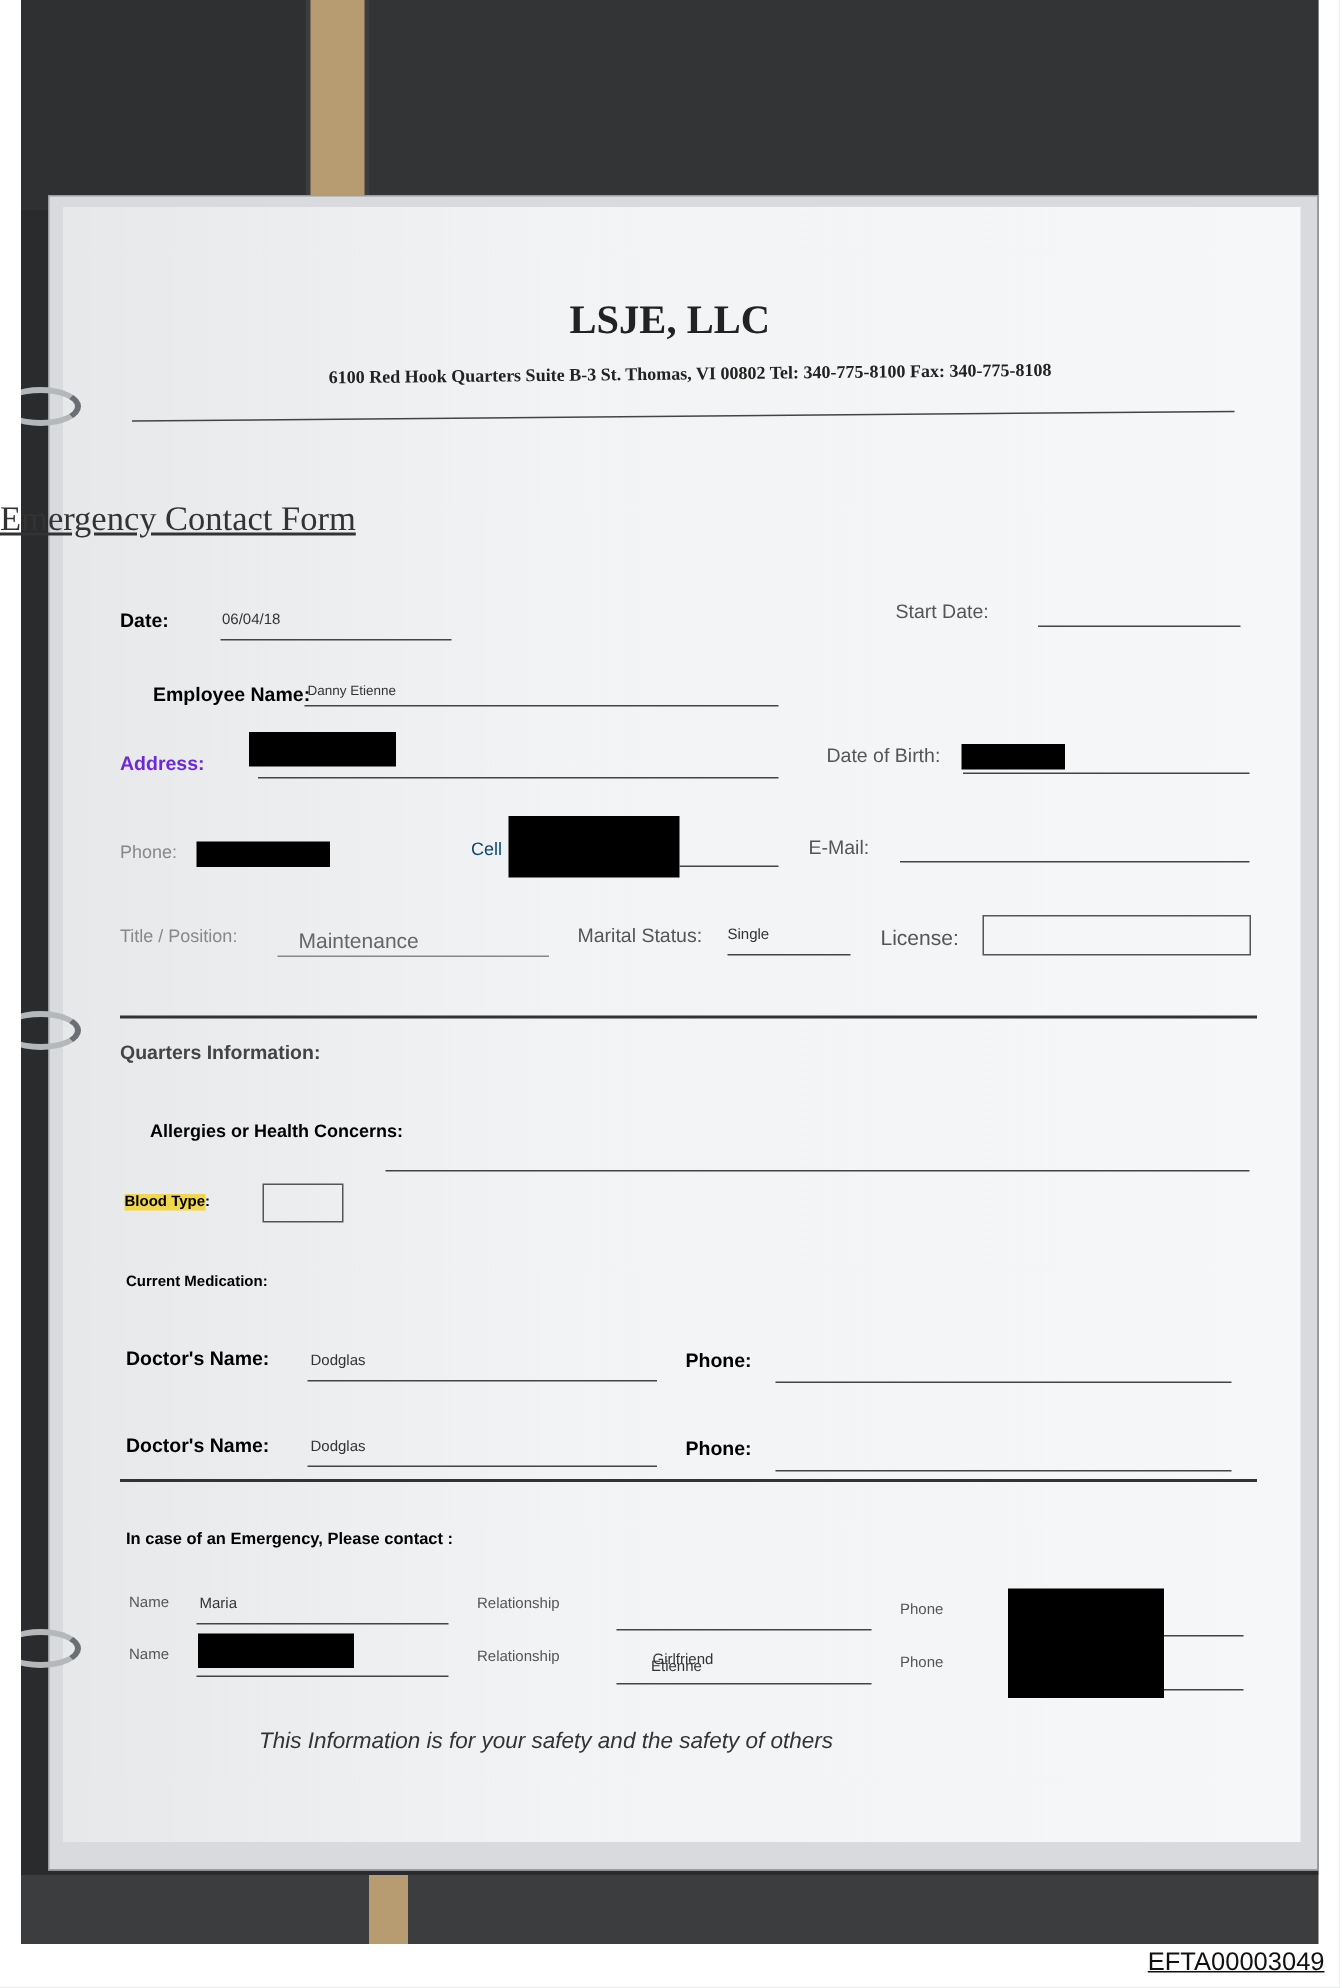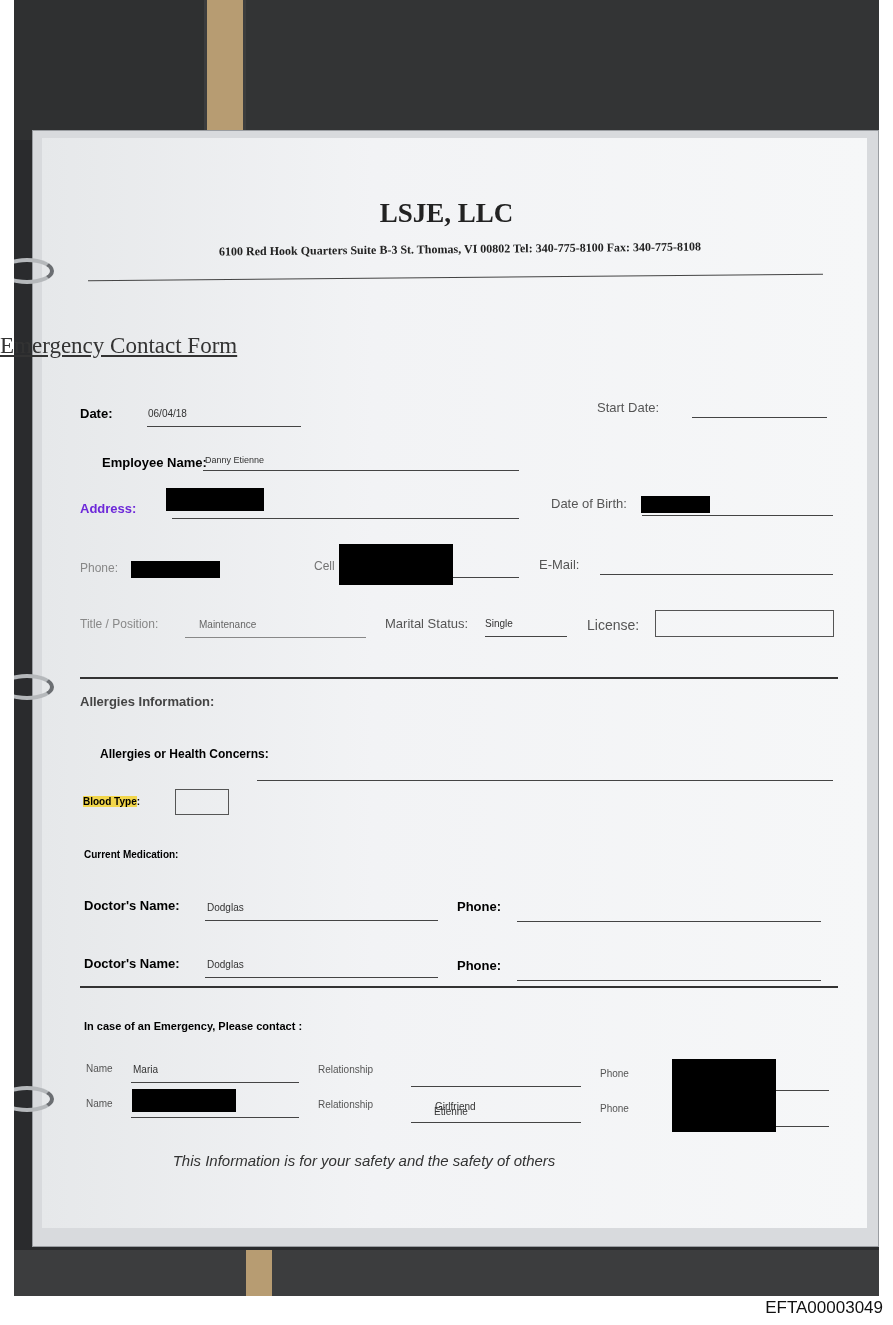--- a/index.html
+++ b/index.html
@@ -13,21 +13,21 @@
   .ring{position:absolute;width:46px;height:18px;border:4px solid #b5b8bb;border-radius:50%;border-right-color:#6b6e72;}
   .abs{position:absolute;}
   .serif{font-family:"Liberation Serif",serif;color:#222;}
   .lbl{font-weight:bold;color:#000000;font-size:13px;}
   .lbl-light{color:#555;font-size:13px;}
   .val{font-size:10px;color:#333;}
   .uline{position:absolute;height:1px;background:#444;}
   .redact{position:absolute;background:#000;}
   .box{position:absolute;border:1px solid #555;background:transparent;}
   .hl{background:#f2d64b;}
-  .footer-id{position:absolute;right:10px;top:1298px;font-size:17px;color:#111;}
+  .footer-id{position:absolute;right:10px;top:1298px;font-size:17px;color:#111;text-decoration:underline;}
 </style>
 </head>
 <body>
 
 <div class="photo">
   <div class="plank" style="left:0;top:0;width:190px;height:140px;"></div>
   <div class="wood" style="left:193px;top:0;width:36px;height:140px;"></div>
   <div class="plank" style="left:232px;top:0;width:633px;height:140px;background:#333435;"></div>
   <div class="wood" style="left:232px;top:1245px;width:26px;height:51px;"></div>
   <div class="binder"></div>
@@ -58,38 +58,38 @@
 
 <div class="abs lbl" style="left:80px;top:501px;color:#6d28d9;text-align:center;">Address:</div>
 <div class="redact" style="left:166px;top:488px;width:98px;height:23px;"></div>
 <div class="uline" style="left:172px;top:518px;width:347px;"></div>
 <div class="abs lbl-light" style="left:551px;top:496px;">Date of Birth:</div>
 <div class="redact" style="left:641px;top:496px;width:69px;height:17px;"></div>
 <div class="uline" style="left:642px;top:515px;width:191px;"></div>
 
 <div class="abs lbl-light" style="left:80px;top:561px;color:#888;font-size:12px;">Phone:</div>
 <div class="redact" style="left:131px;top:561px;width:89px;height:17px;"></div>
-<div class="abs lbl-light" style="left:314px;top:559px;color:#737373;font-size:12px;">Cell</div>
+<div class="abs lbl-light" style="left:314px;top:559px;color:#0c4a6e;font-size:12px;">Cell</div>
 <div class="redact" style="left:339px;top:544px;width:114px;height:41px;"></div>
 <div class="uline" style="left:453px;top:577px;width:66px;"></div>
 <div class="abs lbl-light" style="left:539px;top:557px;">E-Mail:</div>
 <div class="uline" style="left:600px;top:574px;width:233px;"></div>
 
 <div class="abs lbl-light" style="left:80px;top:617px;color:#888;font-size:12px;">Title / Position:</div>
-<div class="abs val" style="left:187px;top:619px;font-size:10px;color:#666;padding-left:12px;">Maintenance</div>
+<div class="abs val" style="left:187px;top:619px;font-size:14px;color:#666;padding-left:12px;">Maintenance</div>
 <div class="uline" style="left:185px;top:637px;width:181px;background:#888;"></div>
 <div class="abs lbl-light" style="left:385px;top:616px;">Marital Status:</div>
 <div class="abs val" style="left:485px;top:618px;">Single</div>
 <div class="uline" style="left:485px;top:636px;width:82px;"></div>
 <div class="abs lbl-light" style="left:587px;top:617px;font-size:14px;">License:</div>
 <div class="box" style="left:655px;top:610px;width:177px;height:25px;"></div>
 
 <div class="uline" style="left:80px;top:677px;width:758px;height:2px;background:#333;"></div>
 
-<div class="abs lbl" style="left:80px;top:694px;color:#444;">Allergies Information:</div>
+<div class="abs lbl" style="left:80px;top:694px;color:#444;">Quarters Information:</div>
 <div class="abs lbl" style="left:100px;top:747px;font-size:12px;">Allergies or Health Concerns:</div>
 <div class="uline" style="left:257px;top:780px;width:576px;"></div>
 
 <div class="abs lbl" style="left:83px;top:796px;font-size:10px;">
   <span class="hl">Blood Type</span><span>:</span>
 </div>
 <div class="box" style="left:175px;top:789px;width:52px;height:24px;"></div>
 
 <div class="abs lbl" style="left:84px;top:849px;font-size:10px;">Current Medication:</div>
 

